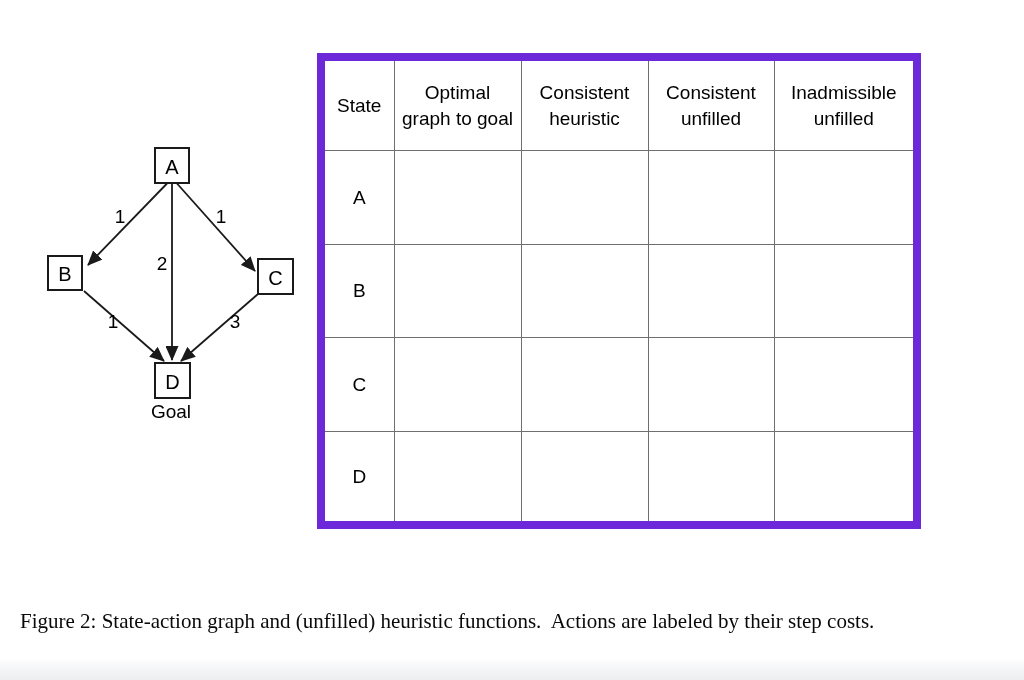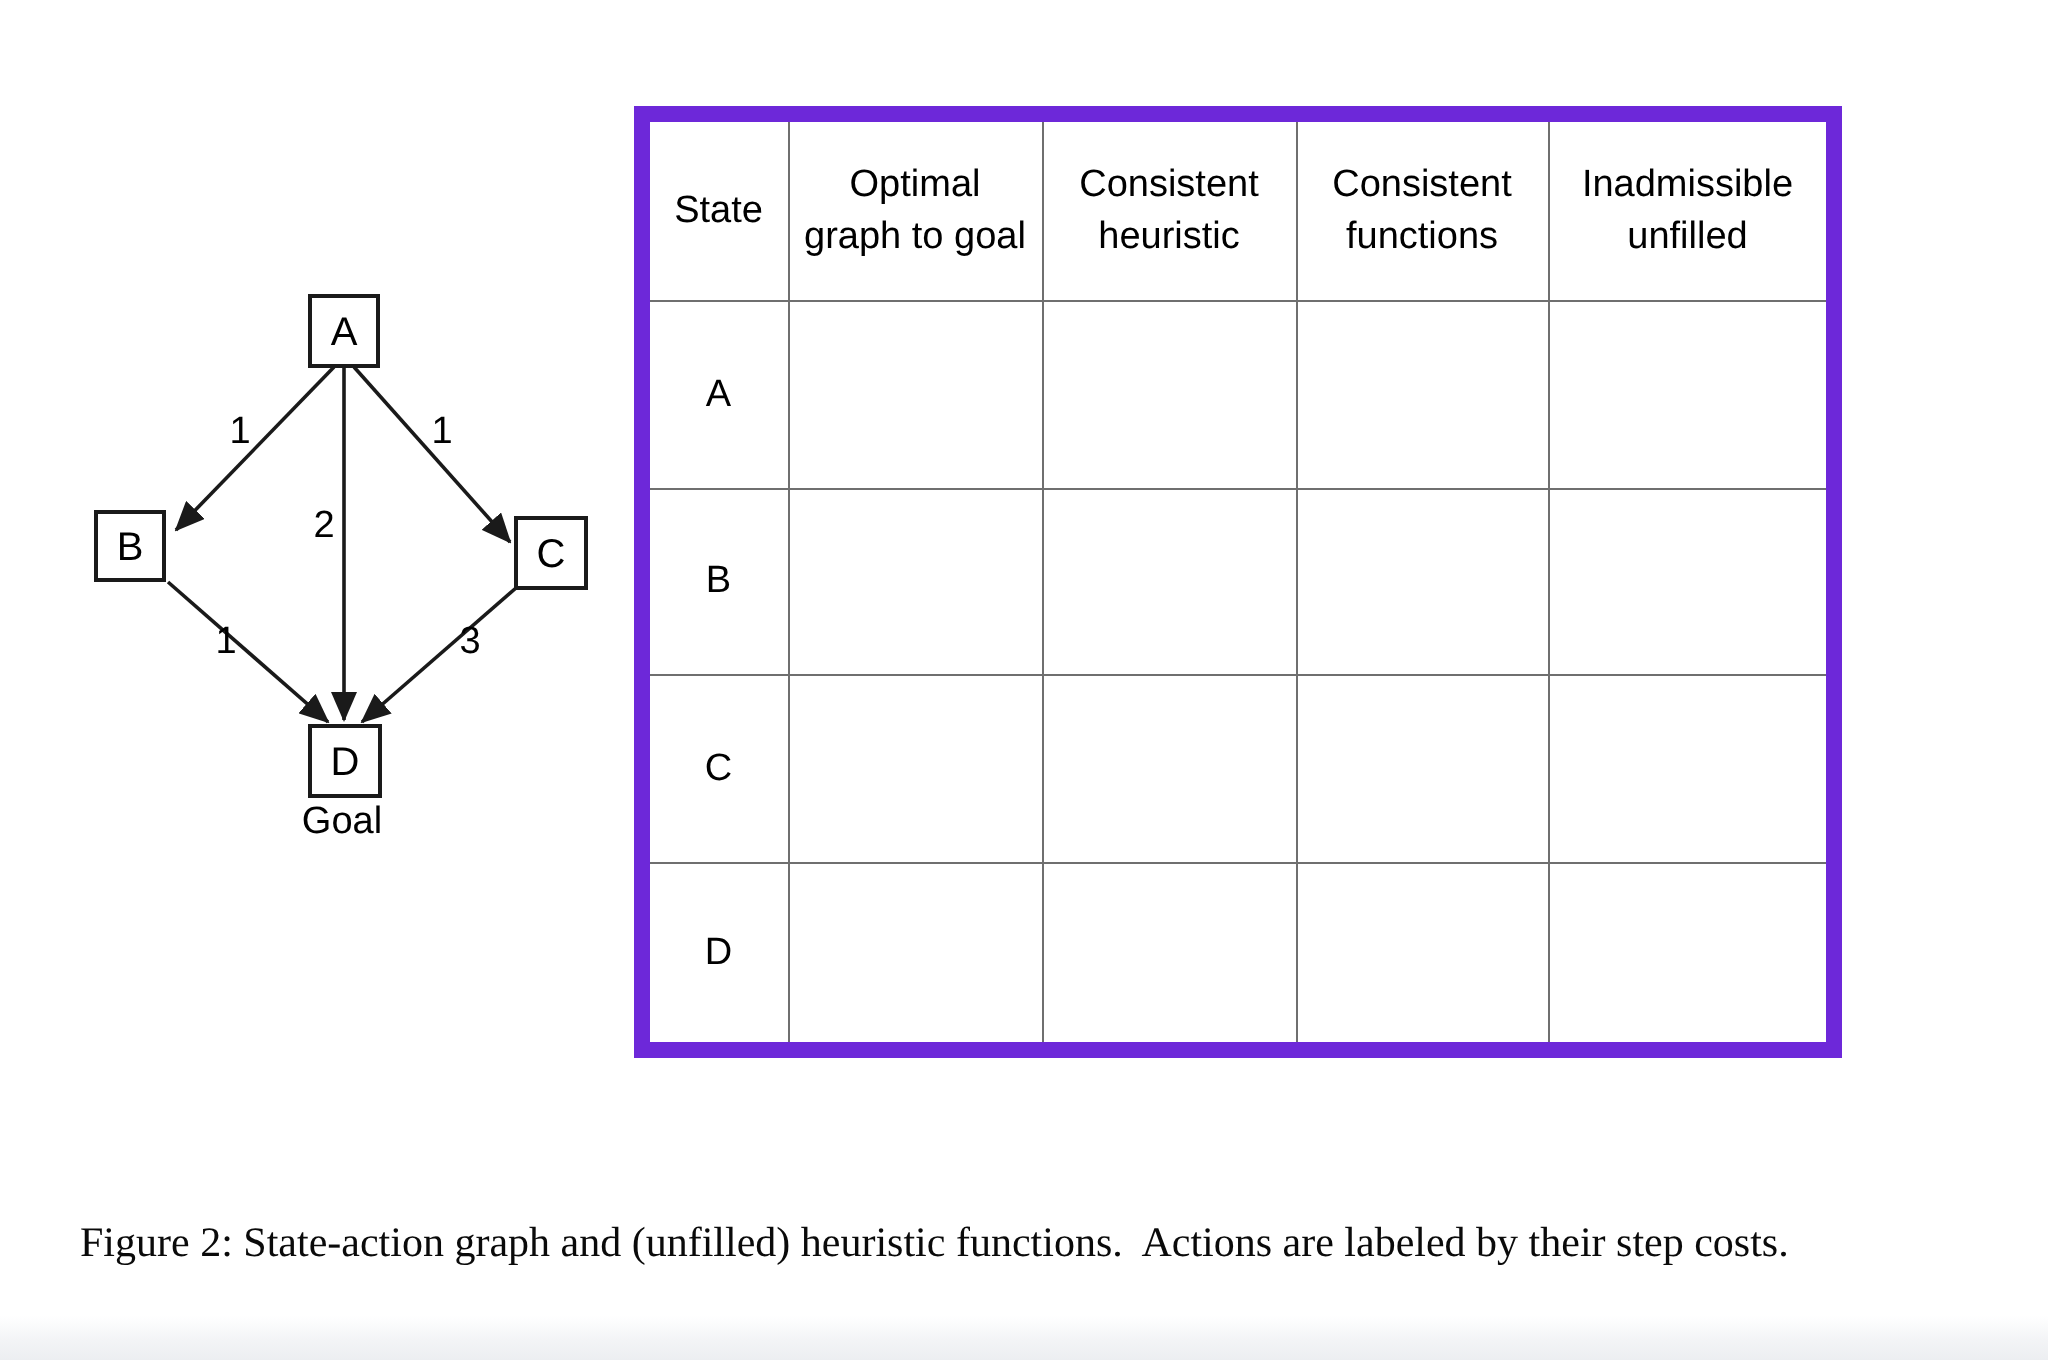--- a/index.html
+++ b/index.html
@@ -72,21 +72,20 @@
     position: absolute;
     left: 20px;
     top: 605px;
     width: 958px;
     font-family: "Liberation Serif", serif;
     font-size: 21px;
     line-height: 1.57;
     color: #0a0a0a;
     text-align: justify;
     white-space: pre-wrap;
-    margin-left: 20px;
   }
 
   
   .bottom-band {
     position: absolute;
     left: 0;
     bottom: 0;
     width: 1024px;
     height: 22px;
     background: linear-gradient(to bottom, #ffffff 0%, #f3f4f6 55%, #eceef1 100%);
@@ -138,21 +137,21 @@
       <col style="width:127px">
       <col style="width:127px">
       <col style="width:126px">
       <col style="width:143px">
     </colgroup>
     <thead>
       <tr>
         <th>State</th>
         <th>Optimal graph to goal</th>
         <th>Consistent heuristic</th>
-        <th>Consistent functions</th>
+        <th>Consistent unfilled</th>
         <th>Inadmissible unfilled</th>
       </tr>
     </thead>
     <tbody>
       <tr>
         <th>A</th>
         <td></td>
         <td></td>
         <td></td>
         <td></td>

